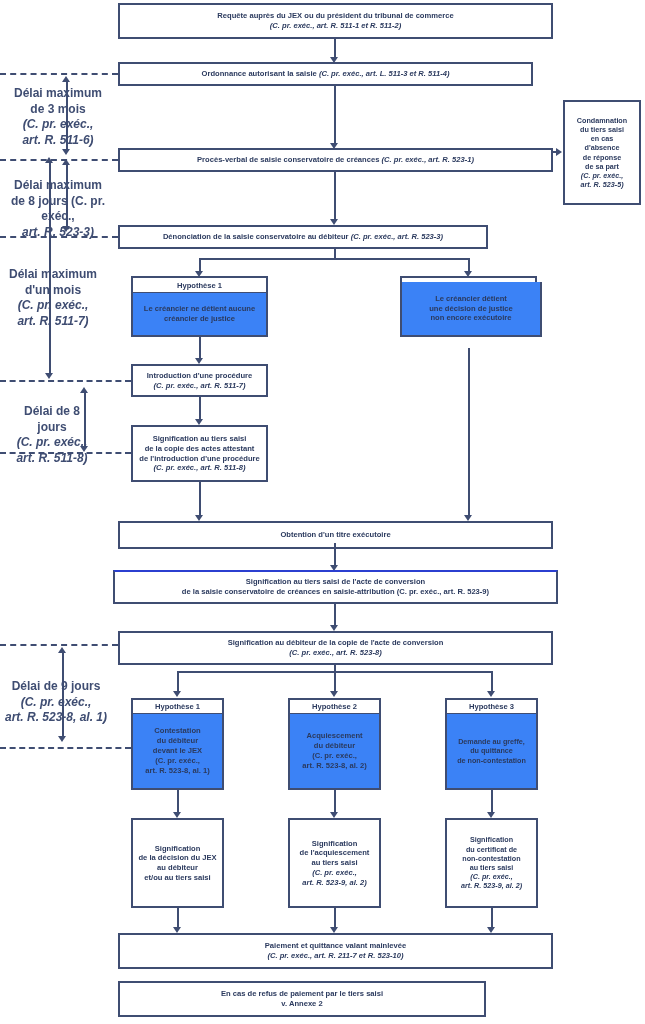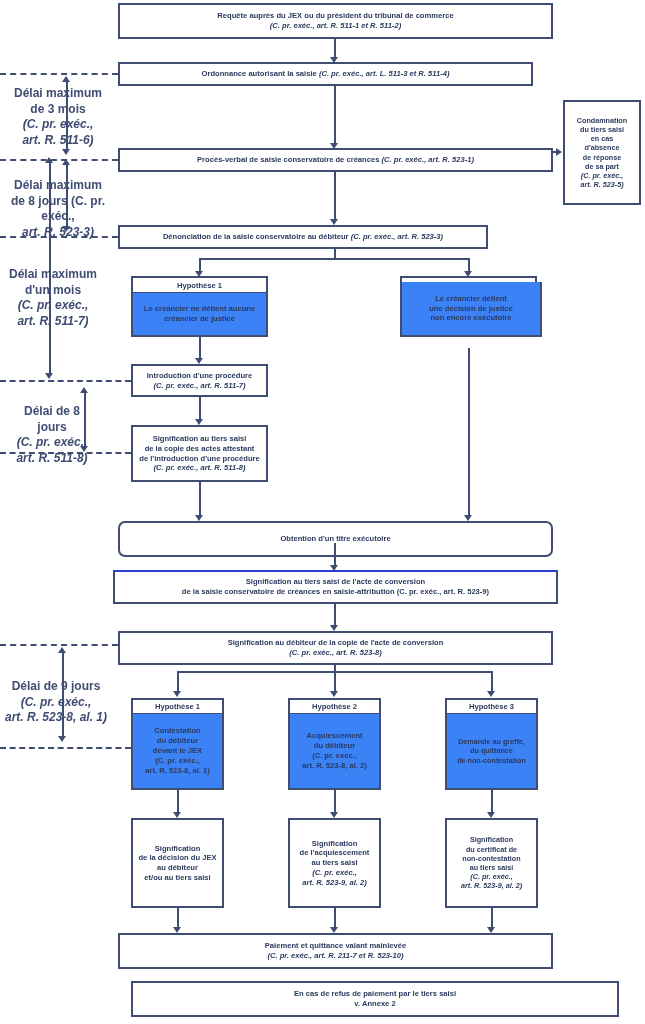--- a/index.html
+++ b/index.html
@@ -233,21 +233,21 @@
     <span>Délai de 8 jours</span><br>
     <span class="it">(C. pr. exéc.,</span><br>
     <span class="it">art. R. 511-8)</span>
   </div>
 
   <div class="vline" style="left:199px; top:482px; height:35px;"></div>
   <div class="arrow-d" style="left:195px; top:515px;"></div>
   <div class="vline" style="left:468px; top:348px; height:169px;"></div>
   <div class="arrow-d" style="left:464px; top:515px;"></div>
 
-  <div class="box" style="left:118px; top:521px; width:435px; height:36px;border-radius:7px;">
+  <div class="box" style="left:118px; top:521px; width:435px; height:28px;">
     <span class="ln">Obtention d'un titre exécutoire</span>
   </div>
 
   <div class="vline" style="left:334px; top:543px; height:24px;"></div>
   <div class="arrow-d" style="left:330px; top:565px;"></div>
 
   <div class="box accent-top" style="left:113px; top:570px; width:445px; height:34px;">
     <span class="ln">Signification au tiers saisi de l'acte de conversion</span>
     <span class="ln">de la saisie conservatoire de créances en saisie-attribution (C. pr. exéc., art. R. 523-9)</span>
   </div>
@@ -346,20 +346,20 @@
   <div class="vline" style="left:334px; top:908px; height:21px;"></div>
   <div class="arrow-d" style="left:330px; top:927px;"></div>
   <div class="vline" style="left:491px; top:908px; height:21px;"></div>
   <div class="arrow-d" style="left:487px; top:927px;"></div>
 
   <div class="box" style="left:118px; top:933px; width:435px; height:36px;">
     <span class="ln">Paiement et quittance valant mainlevée</span>
     <span class="ln it">(C. pr. exéc., art. R. 211-7 et R. 523-10)</span>
   </div>
 
-  <div class="box" style="left:118px; top:981px; width:488px; height:36px;margin-left:13px;">
+  <div class="box" style="left:118px; top:981px; width:368px; height:36px;">
     <span class="ln">En cas de refus de paiement par le tiers saisi</span>
     <span class="ln">v. Annexe 2</span>
   </div>
 
   <div class="bracket" style="left:627px; top:80px; width:8px; height:0px; border-top:none; border-bottom:none;"></div>
 
 </div>
 
 </body></html>

